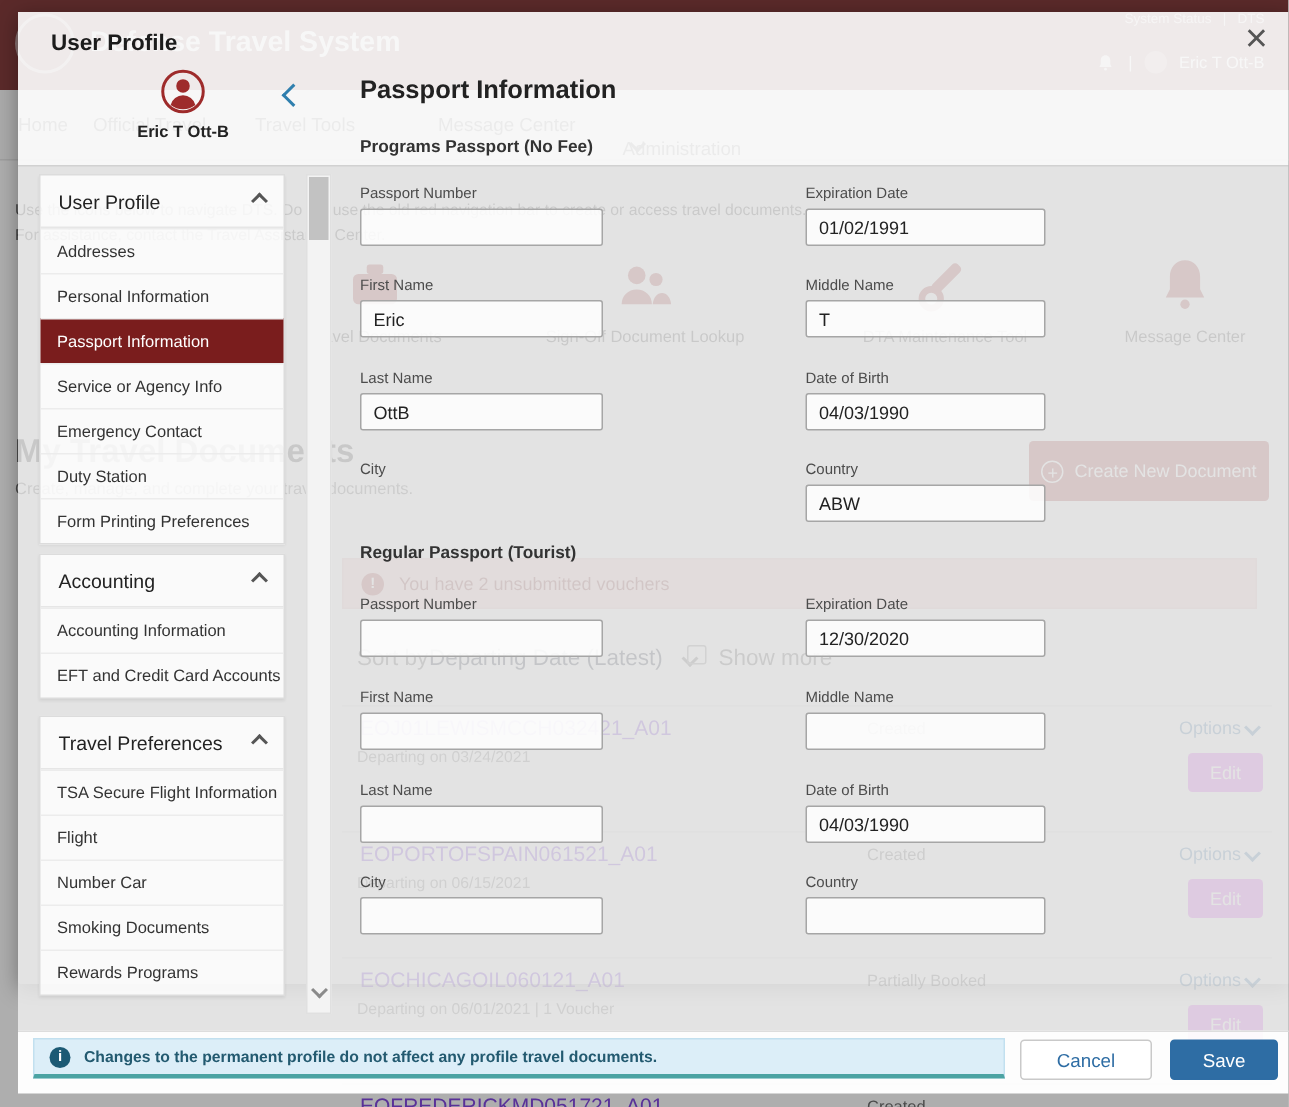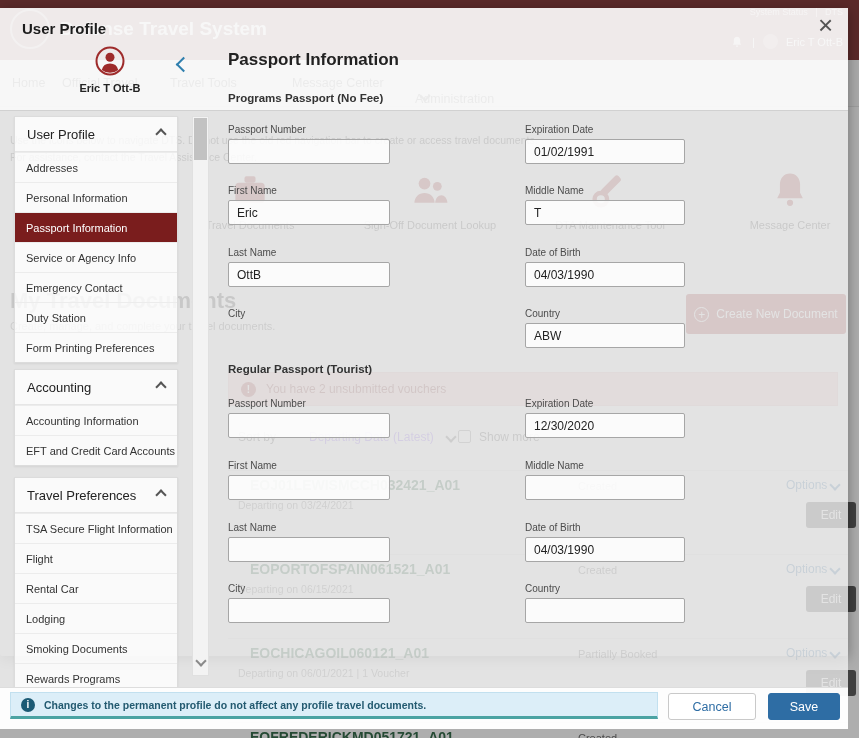--- a/index.html
+++ b/index.html
@@ -27,40 +27,40 @@
   .tile .ticon{width:44px;height:44px;margin:0 auto;color:#9e2b2b;}
   .tile .tlabel{margin-top:6px;font-size:11px;color:#333;line-height:14px;}
   .bg-mydocs-title{position:absolute;left:10px;top:288px;font-size:22px;font-weight:bold;color:#2f2f2f;}
   .bg-mydocs-sub{position:absolute;left:10px;top:320px;font-size:11px;color:#555;}
   .bg-create{position:absolute;left:686px;top:294px;width:160px;height:40px;background:#9e2b2b;border-radius:3px;color:#fff;
              display:flex;align-items:center;justify-content:center;gap:7px;font-size:12px;}
   .bg-create .plus{width:15px;height:15px;border-radius:50%;border:1.5px solid #fff;font-size:12px;line-height:14px;text-align:center;box-sizing:border-box;}
   .bg-alert{position:absolute;left:228px;top:372px;width:610px;height:34px;background:#f3caca;border:1px solid #e5b5b5;
             display:flex;align-items:center;padding-left:12px;box-sizing:border-box;font-size:12px;color:#7a1d1d;gap:10px;}
   .bg-alert .bang{width:15px;height:15px;border-radius:50%;background:#9e2b2b;color:#fff;font-size:10px;font-weight:bold;text-align:center;line-height:15px;}
-  .bg-sortrow{position:absolute;left:0;top:424px;width:100%;height:30px;font-size:12px;color:#444;}
+  .bg-sortrow{position:absolute;left:0;top:424px;width:100%;height:30px;font-size:15px;color:#444;}
   .bg-sortrow .slabel{position:absolute;left:238px;top:6px;}
-  .bg-sortrow .svalue{position:absolute;left:309px;top:6px;color:#8b5cf6;}
+  .bg-sortrow .svalue{position:absolute;left:286px;top:6px;color:#0f172a;}
   .bg-sortrow .svalue .chev{margin-left:10px;color:#555;}
   .bg-sortrow .cb{position:absolute;left:458px;top:6px;width:13px;height:13px;border:1.5px solid #777;border-radius:2px;box-sizing:border-box;}
   .bg-sortrow .cblabel{position:absolute;left:479px;top:6px;}
   .bg-docrow{position:absolute;left:228px;width:620px;height:84px;border-top:1px solid #e4e4e4;}
-  .bg-docrow .dname{position:absolute;left:22px;top:6px;font-size:14px;font-weight:bold;color:#14532d;}
+  .bg-docrow .dname{position:absolute;left:12px;top:6px;font-size:14px;font-weight:normal;color:#6d28d9;}
   .bg-docrow .ddep{position:absolute;left:10px;top:28px;font-size:10.5px;color:#6a6a6a;}
   .bg-docrow .dstatus{position:absolute;left:350px;top:9px;font-size:11px;color:#555;}
   .bg-docrow .dopts{position:absolute;left:558px;top:7px;font-size:12px;color:#2e6da4;}
   .bg-docrow .dopts .chev{margin-left:4px;}
-  .bg-docrow .dedit{position:absolute;left:564px;top:31px;width:50px;height:26px;background:#404040;border-radius:3px;color:#fff;font-size:12px;
-                    display:flex;align-items:center;justify-content:center;margin-left:14px;}
+  .bg-docrow .dedit{position:absolute;left:564px;top:31px;width:50px;height:26px;background:#d946ef;border-radius:3px;color:#fff;font-size:12px;
+                    display:flex;align-items:center;justify-content:center;}
 
   
   .backdrop{position:absolute;inset:0;background:rgba(62,62,62,.42);z-index:2;}
 
   
-  .modal{position:absolute;left:0;top:8px;width:848px;height:648px;z-index:3;border-radius:2px;box-shadow:0 3px 14px rgba(0,0,0,.35);}
+  .modal{position:absolute;left:12px;top:8px;width:848px;height:648px;z-index:3;border-radius:2px;box-shadow:0 3px 14px rgba(0,0,0,.35);}
   .m-header{position:absolute;left:0;top:0;width:100%;height:102px;background:rgba(255,255,255,.9);}
   .m-title{position:absolute;left:22px;top:12px;font-size:15px;font-weight:bold;color:#1c1c1c;}
   .m-close{position:absolute;left:818px;top:2px;font-size:26px;font-weight:300;color:#555;cursor:pointer;line-height:30px;}
   .m-avatar{position:absolute;left:95px;top:38px;width:30px;height:30px;}
   .m-username{position:absolute;left:60px;top:74px;width:100px;text-align:center;font-size:11px;font-weight:bold;color:#222;}
   .m-back{position:absolute;left:178px;top:48px;color:#2f7fae;cursor:pointer;}
   .m-back .chev{width:9px;height:9px;}
   .m-heading{position:absolute;left:228px;top:42px;font-size:17px;font-weight:bold;color:#222;}
   .m-subheading{position:absolute;left:228px;top:84px;font-size:11.5px;font-weight:bold;color:#333;}
 
@@ -151,21 +151,21 @@
       <div class="ticon">
         <svg width="44" height="44" viewBox="0 0 24 24">
             <circle cx="9" cy="8.5" r="3.2" fill="currentColor"></circle>
             <circle cx="16" cy="10" r="2.4" fill="currentColor"></circle>
             <path d="M3.5 19c0-3.2 2.4-5.4 5.5-5.4s5.5 2.2 5.5 5.4z" fill="currentColor"></path>
             <path d="M14.8 19c.2-2.4 1.6-4.1 3.4-4.1 1.7 0 3.1 1.7 3.3 4.1z" fill="currentColor"></path>
           </svg>
       </div>
       <div class="tlabel">Sign-Off Document Lookup</div>
     </div>
-    <div class="tile" style="left:535px">
+    <div class="tile" style="left:555px">
       <div class="ticon">
         <svg width="44" height="44" viewBox="0 0 24 24">
             <rect x="10.5" y="3" width="4" height="13" rx="1.5" transform="rotate(45 12.5 9.5)" fill="currentColor"></rect>
             <circle cx="7" cy="17" r="3.4" fill="none" stroke="currentColor" stroke-width="2.4"></circle>
           </svg>
       </div>
       <div class="tlabel">DTA Maintenance Tool</div>
     </div>
     <div class="tile" style="left:715px">
       <div class="ticon">
@@ -272,22 +272,21 @@
         <div class="item">EFT and Credit Card Accounts</div>
       </div>
 
       <div class="card" style="top:366px">
         <div class="card-h">
           <span>Travel Preferences</span>
           <span class="chev up"></span>
         </div>
         <div class="item">TSA Secure Flight Information</div>
         <div class="item">Flight</div>
-        <div class="item">Rental Car</div>
-        <div class="item">Lodging</div>
+        <div class="item">Number Car</div>
         <div class="item">Smoking Documents</div>
         <div class="item">Rewards Programs</div>
       </div>
 
       <div class="sb">
         <div class="sb-thumb"></div>
         <div class="sb-down"><span class="chev down"></span></div>
       </div>
 
       <div class="field" style="left:228px;top:13px;width:162px">

